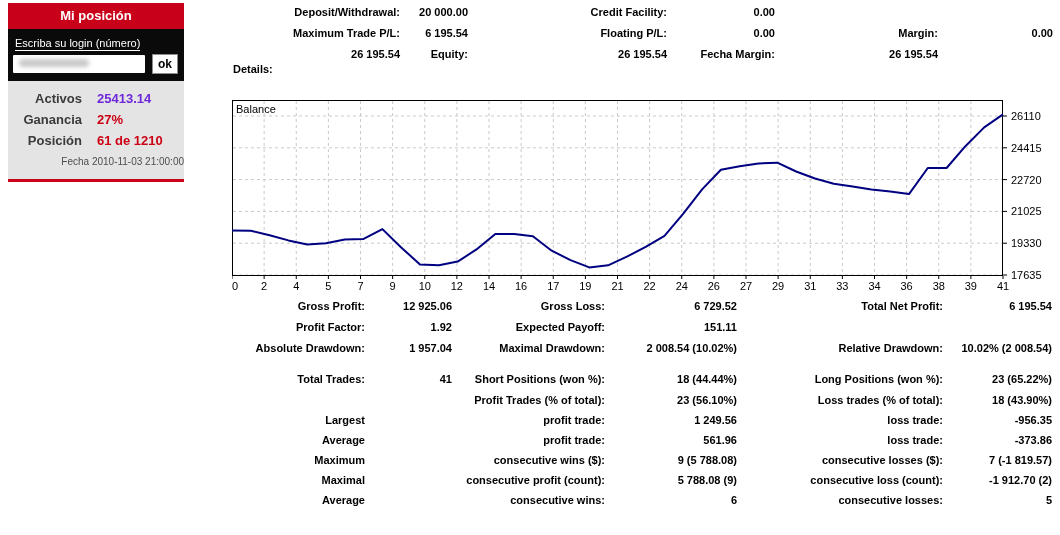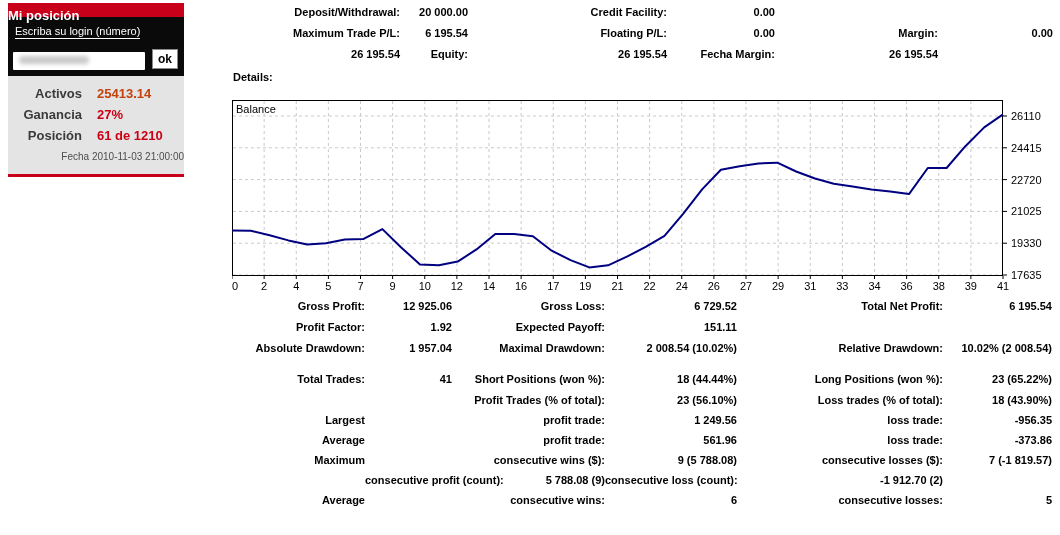--- a/index.html
+++ b/index.html
@@ -1,26 +1,26 @@
 <!DOCTYPE html>
 <html><head>
 <meta charset="utf-8">
 <style>
   html,body{margin:0;padding:0;background:#fff;}
   #screen{position:relative;width:1060px;height:535px;background:#fff;overflow:hidden;
           font-family:"Liberation Sans",sans-serif;color:#000;}
 
   
   .widget{position:absolute;left:8px;top:3px;width:176px;}
-  .widget-header{height:14px;line-height:25px;color:#fff;
+  .widget-header{height:26px;line-height:25px;text-align:center;color:#fff;
                  font-size:13px;font-weight:bold;}
   .widget-login{padding:4px 5px 7px 5px;}
   .login-label{display:inline-block;color:#fff;font-size:11px;border-bottom:1px solid #fff;
                padding-bottom:1px;margin-left:2px;}
-  .login-row{display:flex;align-items:flex-end;margin-top:10px;}
+  .login-row{display:flex;align-items:flex-start;margin-top:3px;}
   .login-input-wrap{position:relative;width:132px;height:18px;}
   .login-input{width:132px;height:18px;border:none;background:#fff;border-radius:1px;
                box-sizing:border-box;font-size:11px;padding:0 4px;}
   .login-smudge{position:absolute;left:6px;top:5px;width:70px;height:8px;background:#bfbfbf;
                 border-radius:4px;filter:blur(2px);opacity:.85;pointer-events:none;}
   .ok-btn{margin-left:7px;width:26px;height:20px;background:#fff;border:1px solid #8a8a8a;
           font-family:"Liberation Sans",sans-serif;font-size:12px;font-weight:bold;
           line-height:16px;padding:0;color:#000;}
   .widget-body{padding:10px 0 5px 0;}
   .wrow{display:flex;margin:0 0 6px 0;font-size:13px;font-weight:bold;}
@@ -29,21 +29,21 @@
   .widget-date{text-align:right;font-size:10px;color:#4d4d4d;padding:2px 0 7px 0;}
   .widget-redbar{height:3px;}
 
   
   .statrow{position:absolute;left:160px;display:grid;height:20px;line-height:20px;
            font-size:11px;font-weight:bold;white-space:nowrap;}
   .statrow span{text-align:right;overflow:visible;}
   .statrow.top{grid-template-columns:240px 68px 199px 108px 163px 115px;width:893px;}
   .statrow.bot{grid-template-columns:205px 87px 153px 132px 206px 109px;width:892px;}
 
-  .details-label{position:absolute;left:233px;top:71px;font-size:11px;font-weight:bold;}
+  .details-label{position:absolute;left:233px;top:63px;font-size:11px;font-weight:bold;}
 
   
   .chart-wrap{position:absolute;left:232px;top:100px;width:908px;height:198px;}
   svg text{font-family:"Liberation Sans",sans-serif;fill:#000;}
 </style>
 </head>
 <body>
 
 <div id="screen">
 
@@ -55,21 +55,21 @@
         <span class="login-input-wrap">
           <input class="login-input" type="text" style="">
           <span class="login-smudge"></span>
         </span>
         <button class="ok-btn">ok</button>
       </div>
     </div>
     <div class="widget-body" style="background: rgb(228, 228, 228);">
       <div class="wrow">
         <span class="wl">Activos</span>
-        <span class="wv" style="color: #c2410c;">25413.14</span>
+        <span class="wv" style="color: #6d28d9;">25413.14</span>
       </div>
       <div class="wrow">
         <span class="wl">Ganancia</span>
         <span class="wv" style="color: rgb(204, 0, 20);">27%</span>
       </div>
       <div class="wrow">
         <span class="wl">Posición</span>
         <span class="wv" style="color: rgb(204, 0, 20);">61 de 1210</span>
       </div>
       <div class="widget-date">Fecha 2010-11-03 21:00:00</div>
@@ -263,20 +263,21 @@
       </div>
     <div class="statrow bot" style="top:450px">
         <span>Maximum</span>
         <span></span>
         <span>consecutive wins ($):</span>
         <span>9 (5 788.08)</span>
         <span>consecutive losses ($):</span>
         <span>7 (-1 819.57)</span>
       </div>
     <div class="statrow bot" style="top:470px">
+        <span>Maximal</span>
         <span></span>
         <span>consecutive profit (count):</span>
         <span>5 788.08 (9)</span>
         <span>consecutive loss (count):</span>
         <span>-1 912.70 (2)</span>
       </div>
     <div class="statrow bot" style="top:490px">
         <span>Average</span>
         <span></span>
         <span>consecutive wins:</span>

